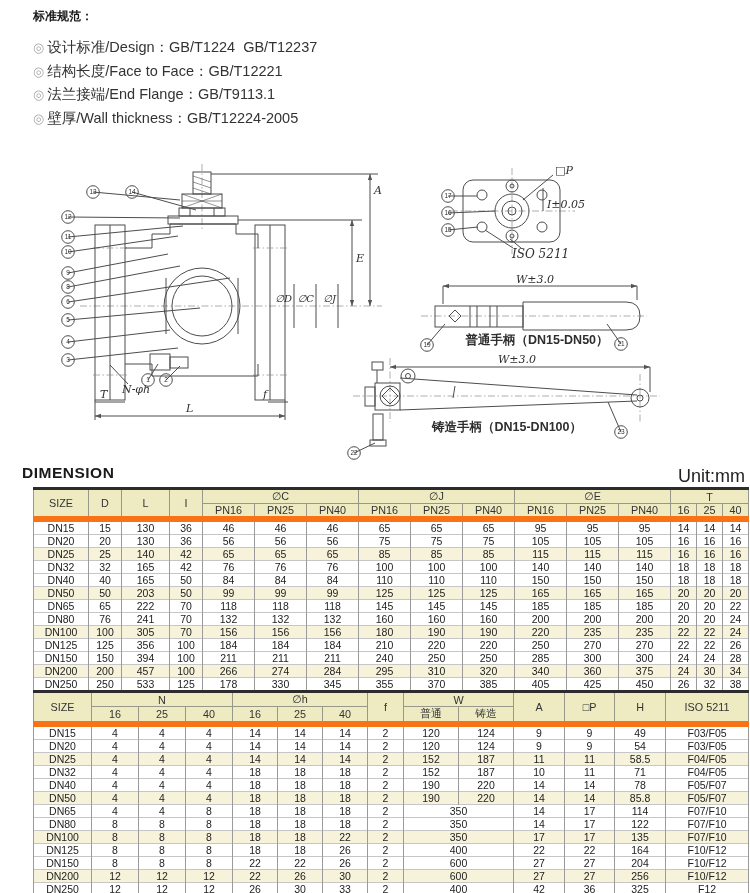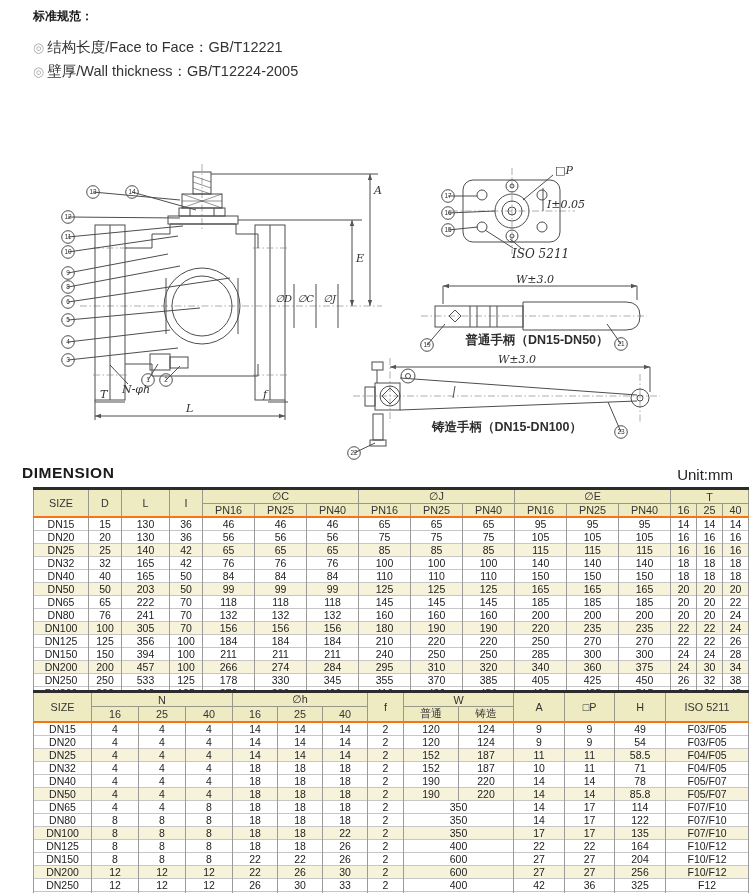--- a/index.html
+++ b/index.html
@@ -3,58 +3,60 @@
 <meta charset="utf-8">
 <style>
   html,body{margin:0;padding:0;background:#fff;}
   #page{position:relative;width:750px;height:893px;background:#fff;overflow:hidden;
         font-family:"Liberation Sans",sans-serif;color:#222;}
   .std-title{position:absolute;left:33px;top:8px;font-size:12px;font-weight:bold;color:#1a1a1a;}
   .std-list{position:absolute;left:33px;top:36px;width:620px;}
   .std-item{font-size:14.5px;line-height:22.5px;color:#333;white-space:pre;}
   .std-bullet{color:#a8a8a8;margin-right:3px;font-size:13px;}
   .sec-caption{position:absolute;left:22px;top:464px;font-size:15.5px;font-weight:bold;color:#1a1a1a;letter-spacing:.5px;}
-  .sec-unit{position:absolute;right:17px;top:466px;font-size:15px;color:#222;}
+  .sec-unit{position:absolute;right:5px;top:466px;font-size:18px;color:#222;}
 
   
   .draw{position:absolute;}
   .draw line,.draw path,.draw rect,.draw circle{stroke:#4d4d4d;stroke-width:1;fill:none;}
   .draw .cl{stroke:#8b8b8b;stroke-width:.7;stroke-dasharray:7 2.5 1.5 2.5;}
   .draw .dim{stroke:#6a6a6a;stroke-width:.8;}
   .draw .hatch{stroke-width:.6;}
   .draw .arr{fill:#555;stroke:none;}
   .draw text{stroke:none;fill:#2e2e2e;}
   .dimtxt{font:italic 11px "DejaVu Serif",serif;}
   .dimtxt-s{font:italic 10px "DejaVu Serif",serif;}
   .cjk{font:bold 12.5px "Liberation Sans",sans-serif;fill:#222;}
   .isotxt{font:italic 12px "DejaVu Serif",serif;}
   .balloon{fill:#fff;stroke:#555;stroke-width:.9;}
   .balloon-num{font:6.5px "Liberation Sans",sans-serif;text-anchor:middle;fill:#444;stroke:none;}
   .leader{stroke:#555;stroke-width:.8;}
 
   
   .dtable{position:absolute;left:33px;width:715px;border-collapse:collapse;table-layout:fixed;
           text-align:center;border-top:3px solid #2c2c2c;border-bottom:3px solid #2c2c2c;}
-  .dtable thead{border-bottom:2px solid #f97316;}
+  .dtable thead{border-bottom:6px solid #f97316;}
   .dtable th{background:#eeebc2;border:1px solid #98988a;font-size:10.8px;font-weight:normal;
              height:12px;padding:0;color:#333;}
   .dtable td{border-left:1px solid #9b9b9b;border-right:1px solid #9b9b9b;border-top:1px solid #c6c6c6;
              font-size:10.5px;height:10.5px;padding:0;color:#222;}
   .dtable tr.stripe td{background:#f6f3da;}
   #table1{top:487px;}
   #table2{top:690px;}
 </style>
 </head>
 <body>
 
 <div id="page">
 
   <div class="std-title">标准规范：</div>
   <div class="std-list">
+    <div class="std-item"><span class="std-bullet">◎</span><span>设计标准/Design：GB/T1224  GB/T12237</span></div>
     <div class="std-item"><span class="std-bullet">◎</span><span>结构长度/Face to Face：GB/T12221</span></div>
+    <div class="std-item"><span class="std-bullet">◎</span><span>法兰接端/End Flange：GB/T9113.1</span></div>
     <div class="std-item"><span class="std-bullet">◎</span><span>壁厚/Wall thickness：GB/T12224-2005</span></div>
   </div>
 
   <svg class="draw" style="left:30px;top:158px" width="365" height="305" viewBox="0 0 365 305">
     <line class="cl" x1="50" y1="148" x2="352" y2="148"></line>
     <line class="cl" x1="172" y1="6" x2="172" y2="72"></line>
 
     <rect x="65" y="67" width="30" height="175"></rect>
     <line x1="80" y1="67" x2="80" y2="242"></line>
     <line class="cl" x1="63" y1="90" x2="97" y2="90"></line>

